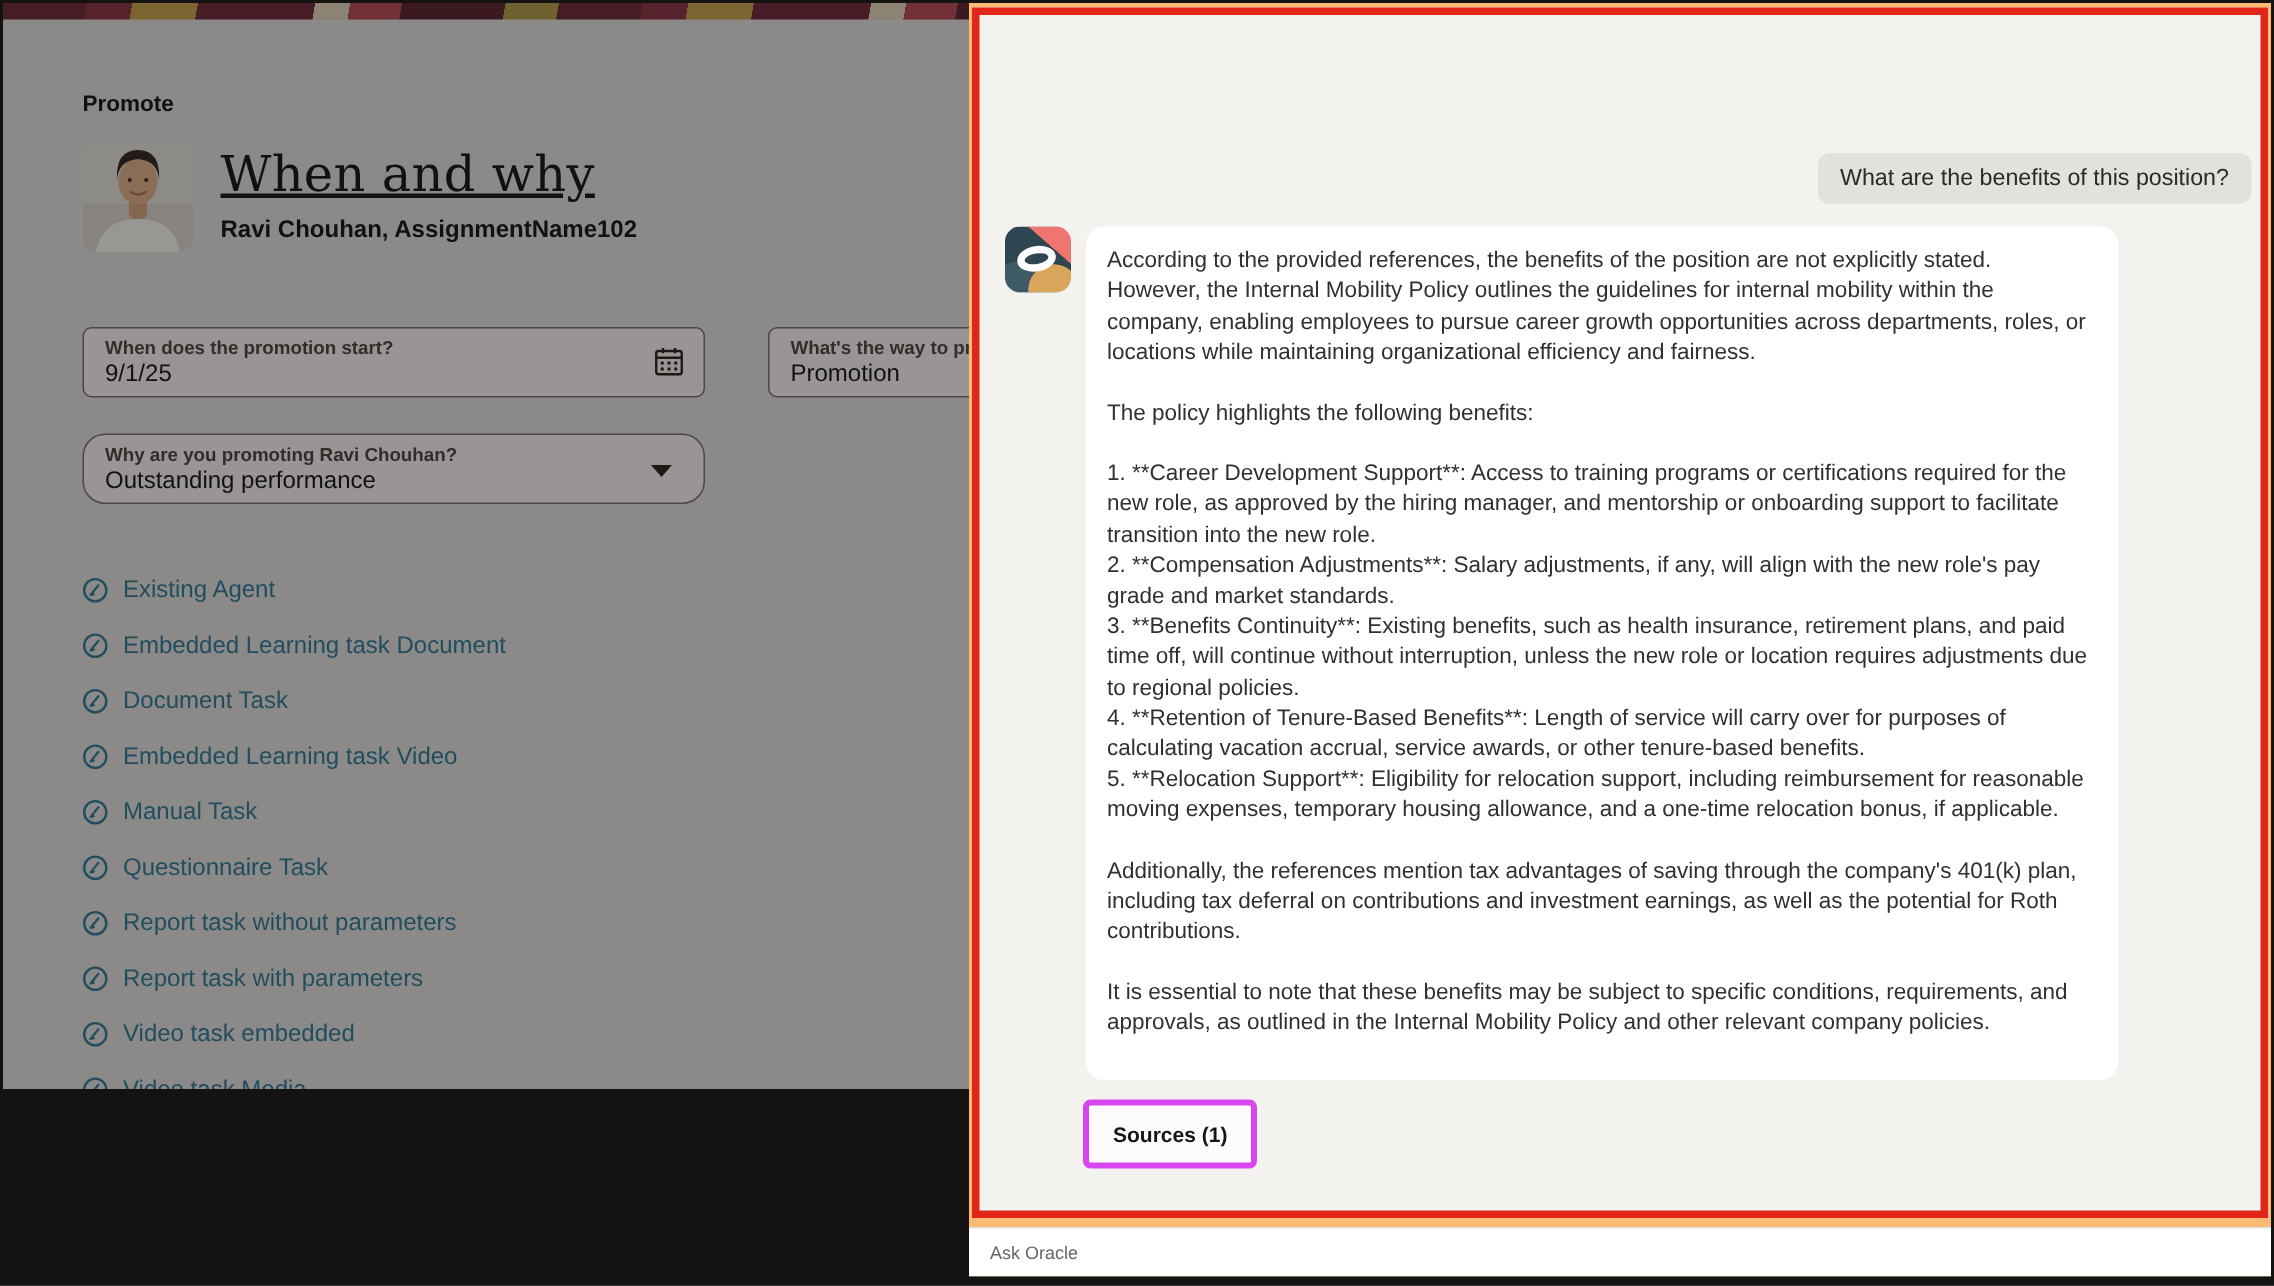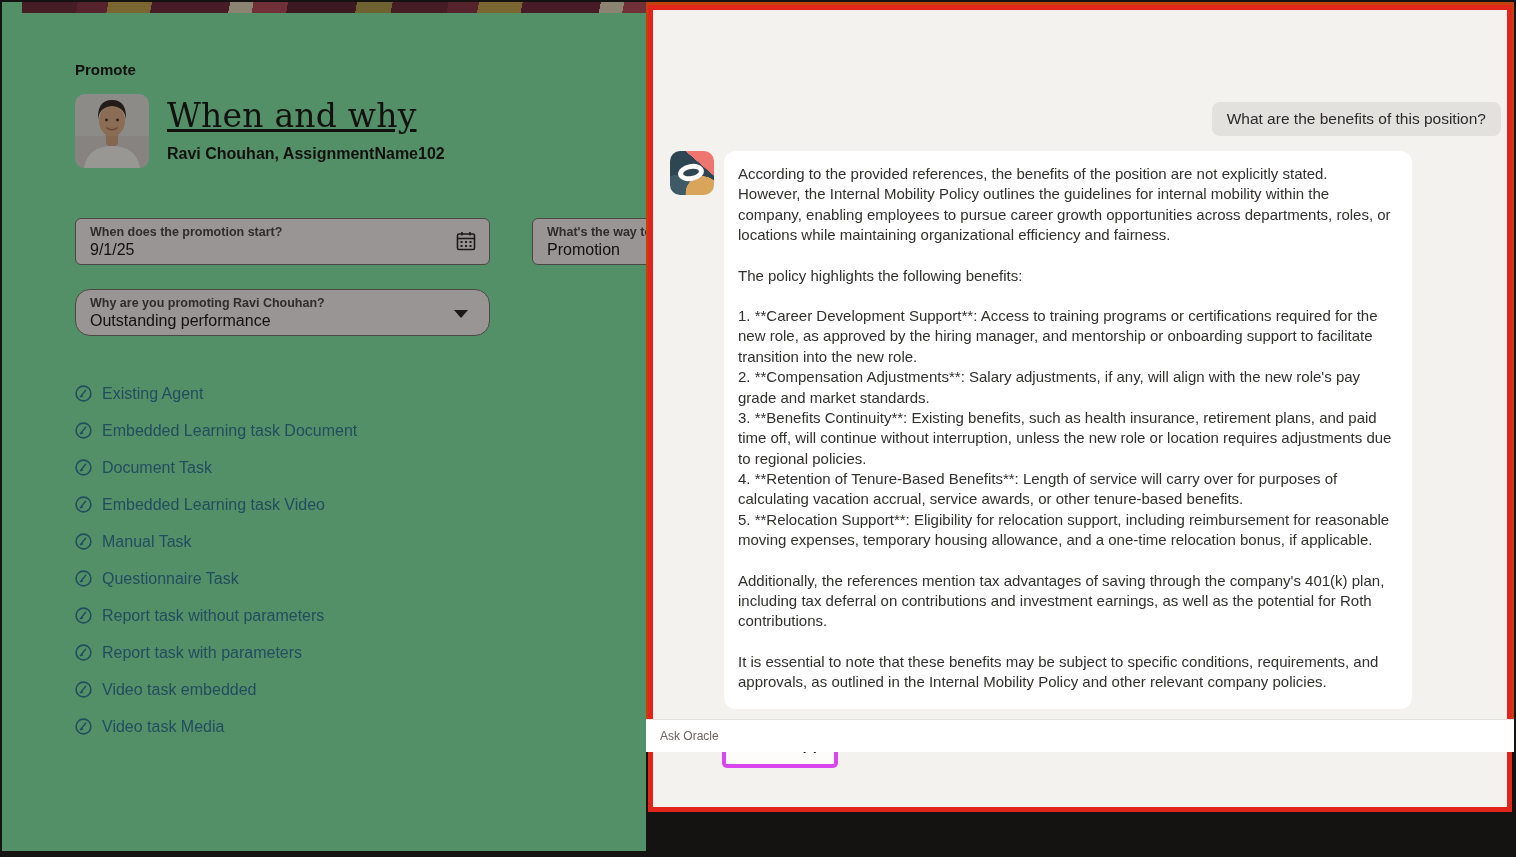--- a/index.html
+++ b/index.html
@@ -8,22 +8,22 @@
 
   .screen {
     position: relative; width: 1516px; height: 857px;
     background: #141311;
     border: 2px solid #141311; border-bottom-width: 6px;
     overflow: hidden;
   }
 
   
   .left-region {
-    position: absolute; left: 0; top: 0; width: 644px; height: 849px;
-    background: #86efac; overflow: hidden; padding-left: 20px;
+    position: absolute; left: 0; top: 0; width: 644px; height: 724px;
+    background: #e5e5e5; overflow: hidden;
   }
   .banner {
     height: 11px; width: 100%;
     background:
       repeating-linear-gradient(100deg,
         #6e2a3a 0 55px, #8a3448 55px 85px, #caa84f 85px 128px,
         #72283b 128px 205px, #e7d9bd 205px 228px, #b84a5a 228px 262px,
         #5d2233 262px 330px, #b3a04e 330px 365px);
   }
   .page { padding: 48px 0 0 53px; }
@@ -51,21 +51,21 @@
   .reason-field { margin-top: 24px; border-radius: 15px; }
 
   .tasks { margin-top: 47px; }
   .task { display: flex; align-items: center; margin-bottom: 16px; height: 21px; cursor: pointer; text-decoration: none; }
   .task svg { flex: 0 0 auto; margin-right: 10px; }
   .task-label { font-size: 16px; color: #2f7d9e; }
 
   .dim-overlay { position: absolute; inset: 0; background: rgba(15,12,10,0.42); }
 
   
-  .right-bg { position: absolute; left: 644px; top: 0; width: 868px; height: 750px; background: #c2410c; }
+  .right-bg { position: absolute; left: 644px; top: 0; width: 868px; height: 849px; background: #fdba74; }
   .chat-panel {
     position: absolute; left: 2px; top: 3px; width: 864px; height: 807px;
     border: 5px solid #e1251b; background: #f3f2ef;
     display: flex; flex-direction: column; overflow: hidden;
   }
   .user-bubble {
     align-self: flex-end; margin: 92px 6px 0 0;
     background: #e3e1de; border-radius: 8px; padding: 8px 15px;
     font-size: 15.5px; color: #2b2a28;
   }
@@ -83,21 +83,21 @@
     position: absolute; left: 8px; top: 13px; width: 26px; height: 17px;
     border: 5px solid #ffffff; border-radius: 50%;
     transform: rotate(-10deg);
   }
   .assistant-card {
     margin-left: 10px; width: 688px;
     background: #ffffff; border-radius: 12px;
     padding: 13px 18px 15px 14px;
   }
   .msg-p { font-size: 15px; line-height: 1.36; color: #31302e; white-space: pre-line; margin-bottom: 20px; }
-  .msg-p:last-child { margin-bottom: 1px; }
+  .msg-p:last-child { margin-bottom: 12px; }
   .sources-btn {
     margin: 13px 0 0 69px; align-self: flex-start;
     background: #fdfcfb; border: 4px solid #d946ef; border-radius: 5px;
     padding: 11px 16px; font-size: 14px; font-weight: bold; color: #161513;
     font-family: "Liberation Sans", sans-serif; cursor: pointer;
   }
   .input-bar {
     position: absolute; left: 0; bottom: 0; width: 100%; height: 33px;
     background: #ffffff; border-top: 1px solid #e3e1dd;
     display: flex; align-items: center;

